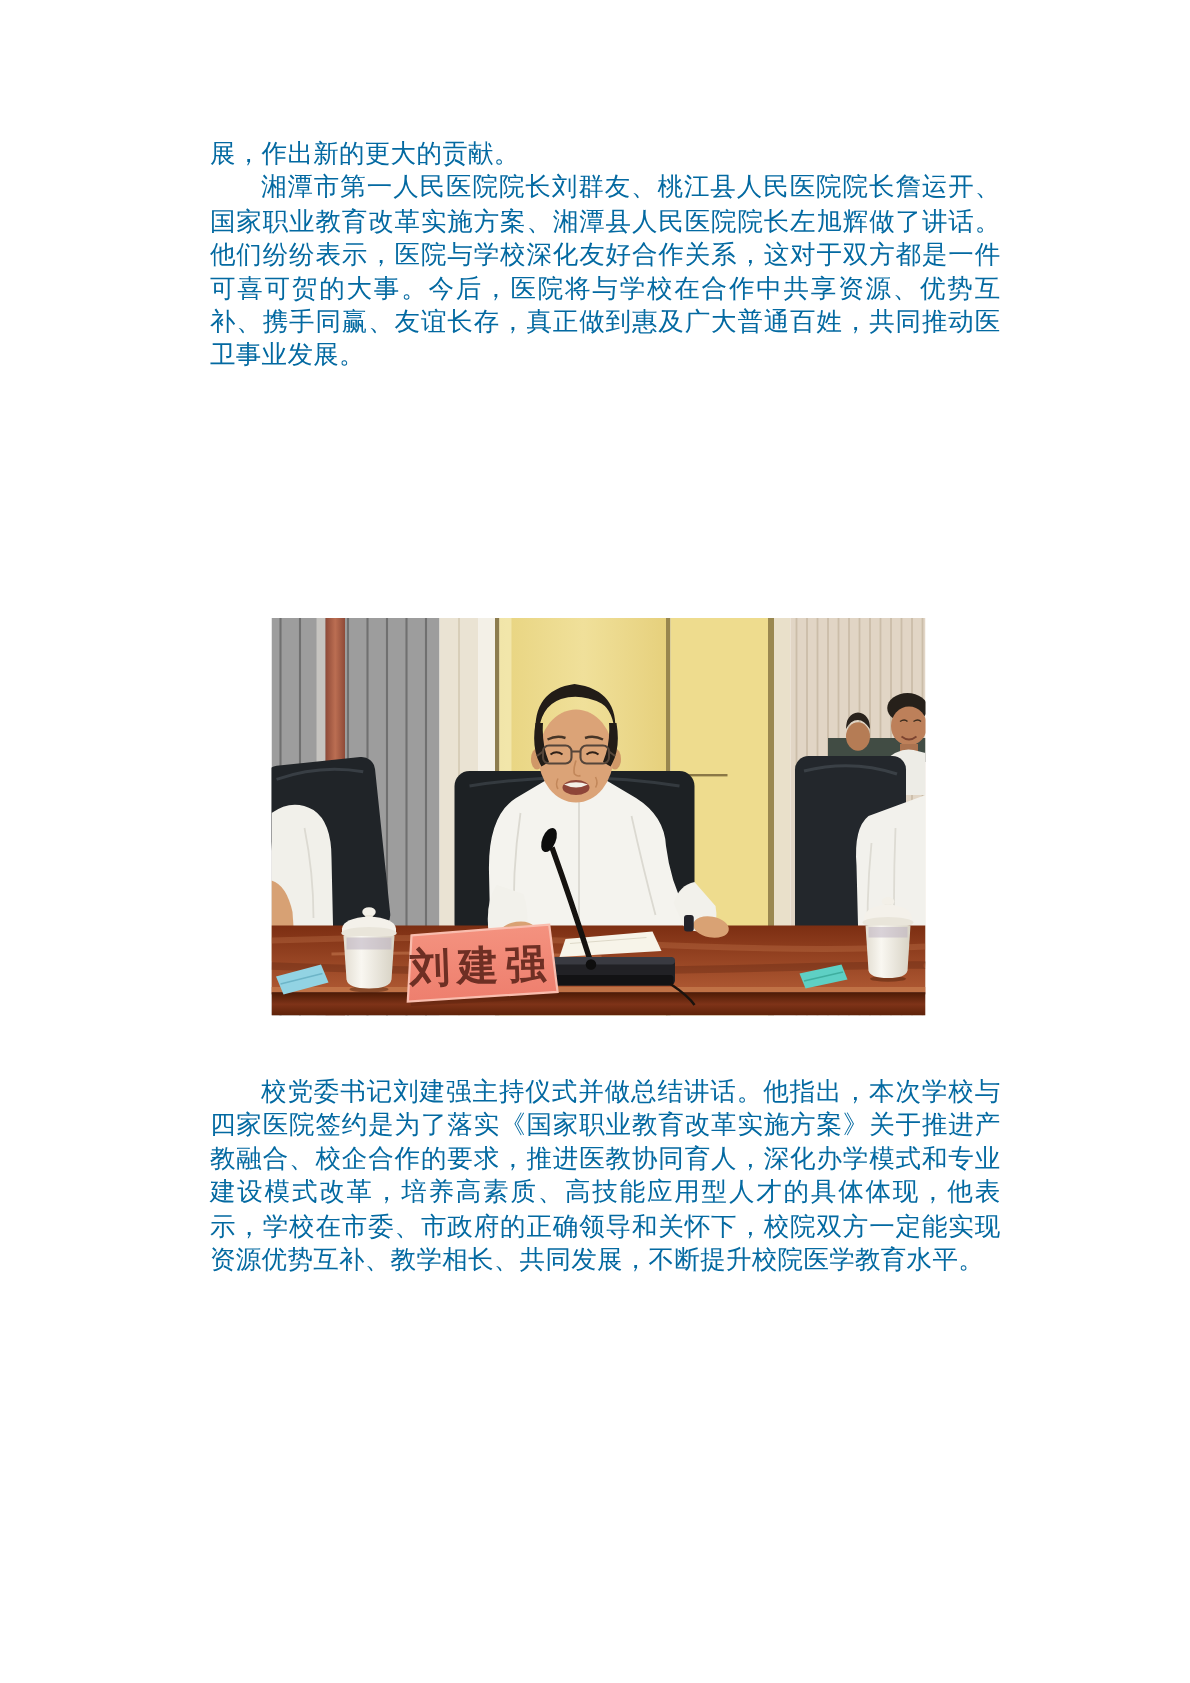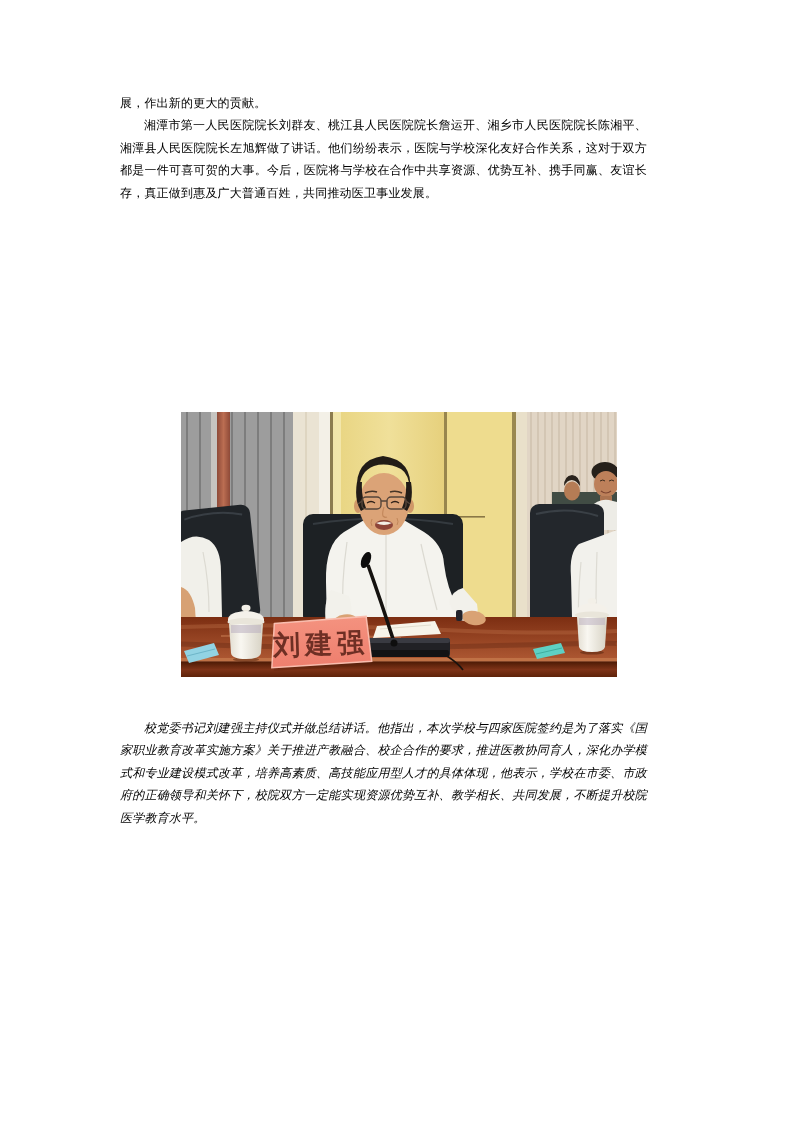--- a/index.html
+++ b/index.html
@@ -6,50 +6,50 @@
   .page {
     position: relative;
     width: 793px;
     height: 1122px;
     background: #ffffff;
     overflow: hidden;
     font-family: "Liberation Serif", serif;
   }
   .text-block {
     position: absolute;
-    left: 120px;
+    left: 140px;
     width: 527px;
-    font-size: 12px;
+    font-size: 17px;
     line-height: 22.4px;
     text-align: justify;
-    color: #000000;
+    color: #0369a1;
     letter-spacing: 0.2px;
   }
   .block-top { top: 92px; }
-  .block-bottom { top: 717px; font-style: italic; }
+  .block-bottom { top: 717px; }
   .para { margin: 0; text-indent: 2em; }
   .para.no-indent { text-indent: 0; }
   .photo {
     position: absolute;
     left: 181px;
     top: 412px;
     width: 436px;
     height: 265px;
     margin: 0;
   }
   .photo svg { display: block; }
 </style>
 </head>
 <body>
 
 <div class="page">
 
   <section class="text-block block-top">
     <p class="para no-indent">展，作出新的更大的贡献。</p>
-    <p class="para">湘潭市第一人民医院院长刘群友、桃江县人民医院院长詹运开、湘乡市人民医院院长陈湘平、湘潭县人民医院院长左旭辉做了讲话。他们纷纷表示，医院与学校深化友好合作关系，这对于双方都是一件可喜可贺的大事。今后，医院将与学校在合作中共享资源、优势互补、携手同赢、友谊长存，真正做到惠及广大普通百姓，共同推动医卫事业发展。</p>
+    <p class="para">湘潭市第一人民医院院长刘群友、桃江县人民医院院长詹运开、国家职业教育改革实施方案、湘潭县人民医院院长左旭辉做了讲话。他们纷纷表示，医院与学校深化友好合作关系，这对于双方都是一件可喜可贺的大事。今后，医院将与学校在合作中共享资源、优势互补、携手同赢、友谊长存，真正做到惠及广大普通百姓，共同推动医卫事业发展。</p>
   </section>
 
   <figure class="photo">
     <svg width="436" height="265" viewBox="0 0 436 265" xmlns="http://www.w3.org/2000/svg">
       <defs>
         <linearGradient id="gTable" x1="0" y1="0" x2="0" y2="1">
           <stop offset="0" stop-color="#7c2e12"></stop>
             <stop offset="1" stop-color="#b05a34"></stop>
         </linearGradient>
         <linearGradient id="gTableFront" x1="0" y1="0" x2="0" y2="1">

